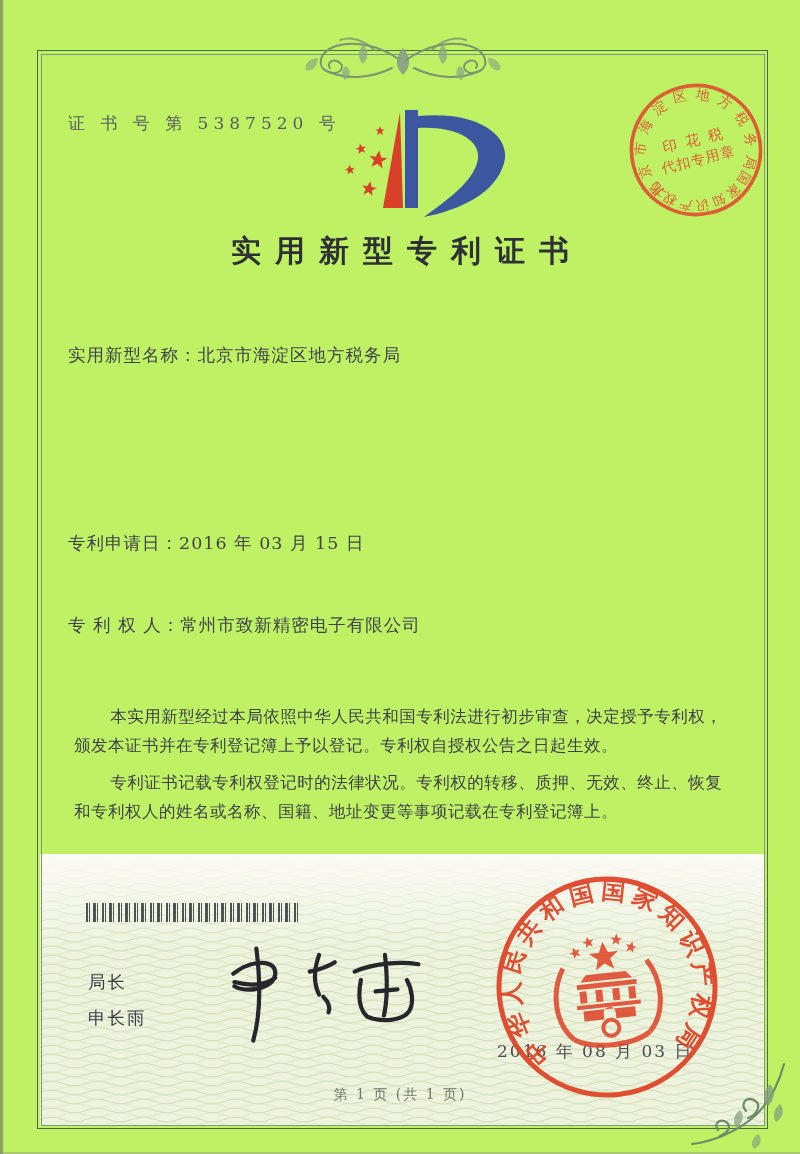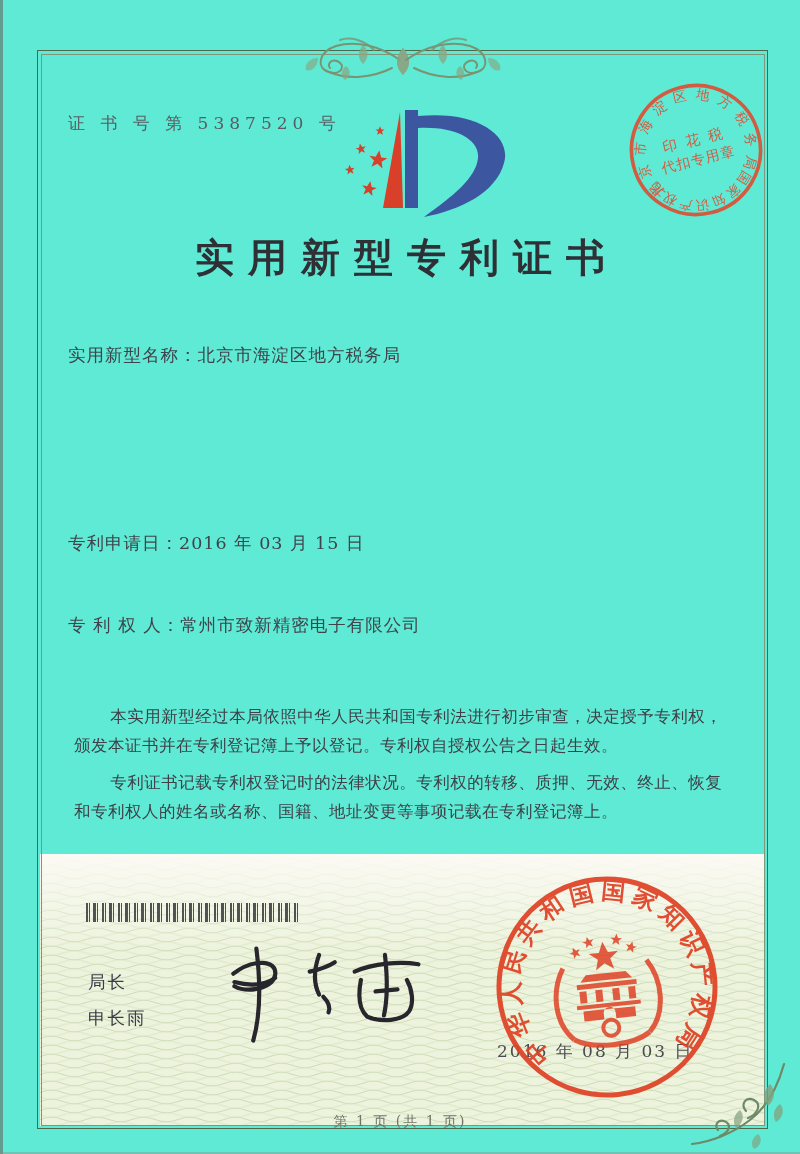--- a/index.html
+++ b/index.html
@@ -1,37 +1,37 @@
 <!DOCTYPE html>
 <html><head>
 <meta charset="utf-8">
 <style>
   html,body{margin:0;padding:0;}
   body{width:800px;height:1154px;overflow:hidden;background:#efeee8;}
   .page{
     position:relative;width:800px;height:1154px;
-    background:#5eead4;
+    background:#bef264;
     font-family:"DejaVu Serif","Liberation Serif",serif;
     color:#3e4149;
   }
   .scan-edge{position:absolute;left:0;top:0;width:3px;height:100%;background:#666a60;opacity:.6;}
   .scan-edge-bottom{position:absolute;left:0;bottom:0;width:100%;height:2px;background:#8a8d83;opacity:.4;}
 
   .frame-outer{position:absolute;left:37px;top:50px;width:729px;height:1077px;border:1.5px solid #4c6a49;z-index:2;pointer-events:none;}
   .frame-inner{position:absolute;inset:2.5px;border:1px solid #7e977c;}
 
   .guilloche{position:absolute;left:40px;top:854px;width:724px;height:272px;z-index:1;}
 
   .cert-number{position:absolute;left:68px;top:112px;font-size:17px;letter-spacing:5px;color:#585d63;z-index:3;}
 
   .tax-stamp{position:absolute;left:618px;top:72px;width:156px;height:156px;transform:rotate(-14deg);z-index:4;opacity:.88;}
 
   .logo{position:absolute;left:326px;top:100px;width:205px;height:130px;z-index:3;}
 
-  .title{position:absolute;left:0;top:231px;width:800px;text-align:center;font-size:39px;font-weight:600;
+  .title{position:absolute;left:0;top:231px;width:800px;text-align:center;font-size:30px;font-weight:600;
          letter-spacing:14px;padding-left:14px;box-sizing:border-box;color:#2e3035;z-index:3;}
 
   .field{position:absolute;left:68px;font-size:17.5px;letter-spacing:1px;color:#3f434b;z-index:3;white-space:nowrap;}
   .f0{top:343px;} .f1{top:407px;} .f2{top:470px;} .f3{top:531px;} .f4{top:603px;margin-top:10px;} .f5{top:655px;}
 
   .body-text{position:absolute;left:66px;top:694px;width:678px;font-size:16.5px;line-height:29px;
              letter-spacing:.5px;color:#3e4149;z-index:3;}
   .body-text p{margin:8px;text-indent:2.2em;}
 
   .barcode{position:absolute;left:86px;top:903px;width:212px;height:19px;opacity:.85;z-index:3;
@@ -42,21 +42,21 @@
       #35353a 11.5px 12.5px, rgba(0,0,0,0) 12.5px 16px);}
 
   .signer-title{position:absolute;left:88px;top:970px;font-size:17.5px;letter-spacing:2px;color:#3a3d44;z-index:3;}
   .signer-name{position:absolute;left:88px;top:1006px;font-size:17.5px;letter-spacing:2px;color:#3a3d44;z-index:3;}
   .signature{position:absolute;left:202px;top:940px;width:230px;height:105px;z-index:4;}
 
   .seal-date{position:absolute;left:497px;top:1040px;font-size:17px;letter-spacing:2px;color:#4d4b52;z-index:3;}
   .authority-seal{position:absolute;left:482px;top:862px;width:250px;height:250px;transform:rotate(-6deg);z-index:4;opacity:.92;}
 
   .page-footer{position:absolute;left:0;top:1086px;width:800px;text-align:center;font-size:14px;
-               letter-spacing:2px;color:#70756a;z-index:3;margin-top:27px;}
+               letter-spacing:2px;color:#70756a;z-index:3;}
 
   .ornament-top{position:absolute;left:268px;top:18px;width:270px;height:66px;z-index:3;}
   .ornament-corner{position:absolute;left:688px;top:1056px;width:104px;height:94px;z-index:5;}
 </style>
 </head>
 <body>
 
 <div class="page">
 
   <div class="scan-edge"></div>

